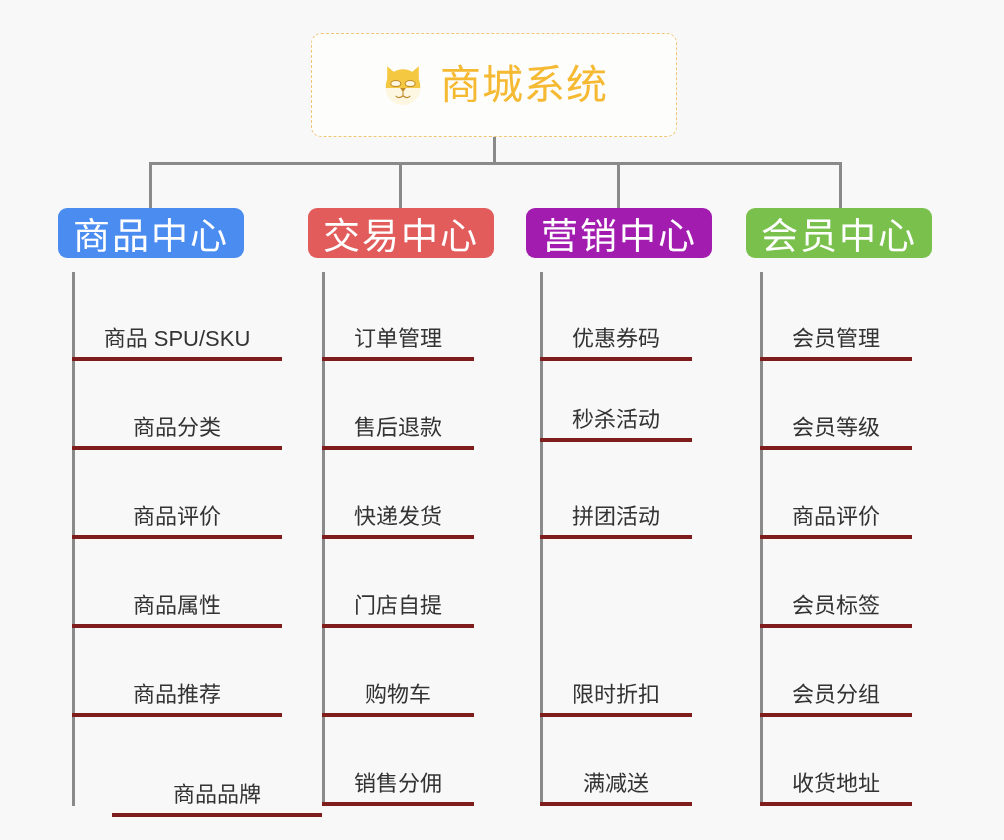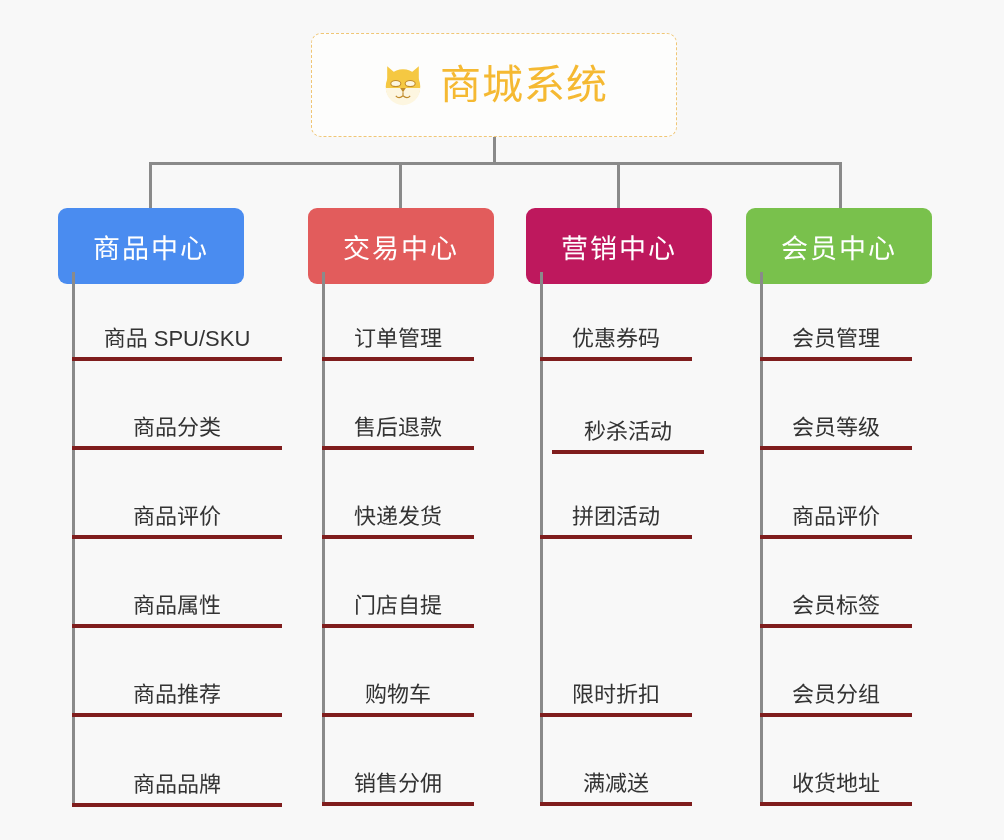--- a/index.html
+++ b/index.html
@@ -71,27 +71,27 @@
   .trunk-drop {
     top: 162px;
     width: 3px;
     height: 48px;
   }
 
   
   .cat-box {
     position: absolute;
     top: 208px;
-    height: 76px;
+    height: 50px;
     border-radius: 9px;
     display: flex;
     align-items: center;
     justify-content: center;
     color: #ffffff;
-    font-size: 27px;
+    font-size: 37px;
     letter-spacing: 2px;
     white-space: nowrap;
   }
 
   
   .branch {
     position: absolute;
     top: 272px;
   }
   .branch-spine {
@@ -164,21 +164,21 @@
         </div>
         <div class="leaf" style="top: 178px; width: 210px;">
           <span class="leaf-label">商品评价</span>
         </div>
         <div class="leaf" style="top: 267px; width: 210px;">
           <span class="leaf-label">商品属性</span>
         </div>
         <div class="leaf" style="top: 356px; width: 210px;">
           <span class="leaf-label">商品推荐</span>
         </div>
-        <div class="leaf" style="top: 446px; width: 210px;">
+        <div class="leaf" style="top: 456px; width: 210px; margin-left: 40px;">
           <span class="leaf-label">商品品牌</span>
         </div>
       </div>
       <div class="trunk trunk-drop" style="left: 399px;"></div>
       <div class="cat-box" style="left: 308px; width: 186px; background: rgb(226, 92, 92);">
         <span>交易中心</span>
       </div>
       <div class="branch" style="left: 322px; width: 156px; height: 534px;">
         <div class="branch-spine" style="height: 534px;"></div>
         <div class="leaf" style="top: 0px; width: 152px; text-align: right;">
@@ -194,29 +194,29 @@
           <span class="leaf-label">门店自提</span>
         </div>
         <div class="leaf" style="top: 356px; width: 152px;">
           <span class="leaf-label">购物车</span>
         </div>
         <div class="leaf" style="top: 445px; width: 152px;">
           <span class="leaf-label">销售分佣</span>
         </div>
       </div>
       <div class="trunk trunk-drop" style="left: 617px;"></div>
-      <div class="cat-box" style="left: 526px; width: 186px; background: #be185d;">
+      <div class="cat-box" style="left: 526px; width: 186px; background: #a21caf;">
         <span>营销中心</span>
       </div>
       <div class="branch" style="left: 540px; width: 156px; height: 612px;">
         <div class="branch-spine" style="height: 534px;"></div>
         <div class="leaf" style="top: 0px; width: 152px;">
           <span class="leaf-label">优惠券码</span>
         </div>
-        <div class="leaf" style="top: 93px; width: 152px; margin-left: 12px;">
+        <div class="leaf" style="top: 81px; width: 152px;">
           <span class="leaf-label">秒杀活动</span>
         </div>
         <div class="leaf" style="top: 178px; width: 152px;">
           <span class="leaf-label">拼团活动</span>
         </div>
         <div class="leaf" style="top: 356px; width: 152px;">
           <span class="leaf-label">限时折扣</span>
         </div>
         <div class="leaf" style="top: 445px; width: 152px;">
           <span class="leaf-label">满减送</span>

